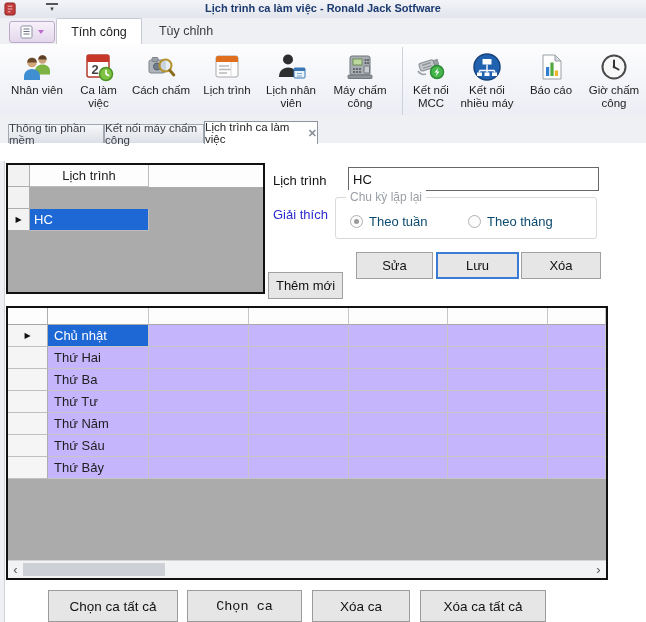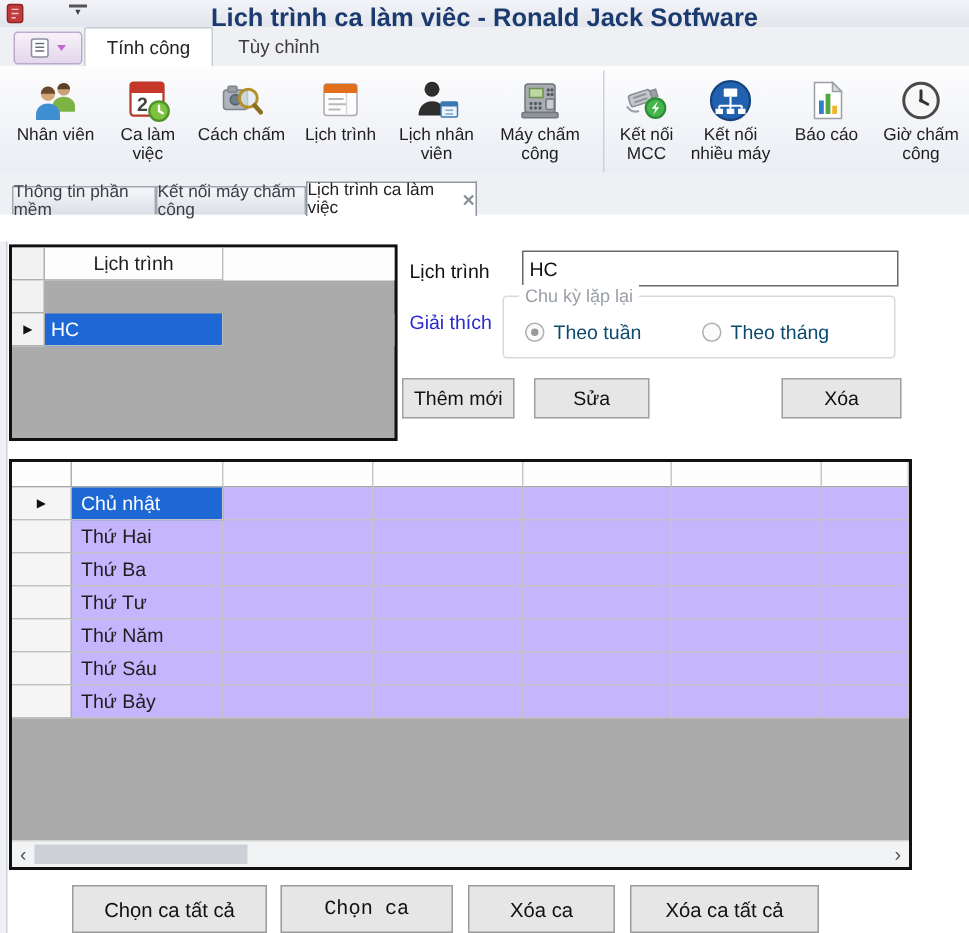--- a/index.html
+++ b/index.html
@@ -5,21 +5,21 @@
   html,body{margin:0;padding:0;background:#fff;}
   #app{position:relative;width:646px;height:622px;overflow:hidden;background:#fff;
        font-family:"Liberation Sans",sans-serif;color:#1e1e1e;}
 
   
   .titlebar{position:absolute;left:0;top:0;width:646px;height:18px;
             background:linear-gradient(#f3f4f8,#e2e5ec);border-bottom:1px solid #d4d7df;}
   .app-icon{position:absolute;left:4px;top:2px;width:13px;height:14px;}
   .qat{position:absolute;left:46px;top:3px;width:12px;font-size:7px;color:#444;text-align:center;
        border-top:2px solid #555;padding-top:0px;line-height:8px;cursor:default;}
-  .wtitle{position:absolute;left:0;right:0;top:2px;text-align:center;font-size:17px;font-weight:bold;color:#1b3a70;}
+  .wtitle{position:absolute;left:0;right:0;top:2px;text-align:center;font-size:11px;font-weight:bold;color:#1b3a70;}
 
   
   .tabrow{position:absolute;left:0;top:18px;width:646px;height:26px;background:#eef0f4;}
   .appmenu{position:absolute;left:9px;top:3px;width:44px;height:20px;border:1px solid #bda9cc;border-radius:3px;
            background:linear-gradient(#f7f1fa,#e3d7ec);display:flex;align-items:center;justify-content:center;gap:2px;}
   .rtab{position:absolute;top:0;height:26px;display:flex;align-items:center;justify-content:center;
         font-size:12.5px;color:#3c3c3c;}
   .rtab.active{background:#fff;border:1px solid #c5cad3;border-bottom:none;border-radius:2px 2px 0 0;color:#222;}
   .rtab1{left:56px;width:84px;}
   .rtab2{left:148px;width:76px;}
@@ -83,21 +83,21 @@
         border-radius:3px;box-sizing:border-box;}
   .gbox-legend{position:absolute;left:10px;top:-8px;background:#fff;padding:0 4px;font-size:12px;color:#9aa0a6;}
   .radio-item{position:absolute;top:16px;display:flex;align-items:center;gap:6px;font-size:13px;color:#0c4a6e;}
   .ri1{left:14px;} .ri2{left:132px;}
   .radio{width:13px;height:13px;border-radius:50%;border:1px solid #b0b0b0;background:#fbfbfb;
          box-sizing:border-box;position:relative;}
   .radio.checked::after{content:"";position:absolute;left:3px;top:3px;width:5px;height:5px;border-radius:50%;background:#9a9a9a;}
 
   .abtn{position:absolute;top:91px;height:27px;background:#e6e6e6;border:1px solid #a0a0a0;
         font-size:13px;color:#111;display:flex;align-items:center;justify-content:center;box-sizing:border-box;}
-  .abtn-add{left:268px;width:75px;}
+  .abtn-add{left:268px;width:75px;margin-top:20px;}
   .abtn-edit{left:356px;width:77px;}
   .abtn-save{left:436px;width:83px;border:2px solid #3a7bd5;}
   .abtn-del{left:521px;width:80px;}
 
   
   .wgrid{position:absolute;left:6px;top:145px;width:602px;height:274px;border:2px solid #111;
          background:#ababab;box-sizing:border-box;}
   .wrow{display:grid;grid-template-columns:40px 101px 100px 100px 99px 100px 58px;}
   .whead{height:17px;} .wbody{height:22px;}
   .wcell{background:#c4b5fd;border-right:1px solid #c6c6c6;border-bottom:1px solid #c6c6c6;
@@ -345,20 +345,21 @@
         <span>Theo tuần</span>
       </div>
       <div class="radio-item ri2">
         <span class="radio"></span>
         <span>Theo tháng</span>
       </div>
     </div>
 
     <div class="abtn abtn-add">Thêm mới</div>
     <div class="abtn abtn-edit">Sửa</div>
+    <div class="abtn abtn-save">Lưu</div>
     <div class="abtn abtn-del">Xóa</div>
 
     <div class="wgrid">
       <div class="wrow whead">
         <div class="wcell wrowhdr"></div>
         <div class="wcell"></div>
         <div class="wcell"></div>
         <div class="wcell"></div>
         <div class="wcell"></div>
         <div class="wcell"></div>

